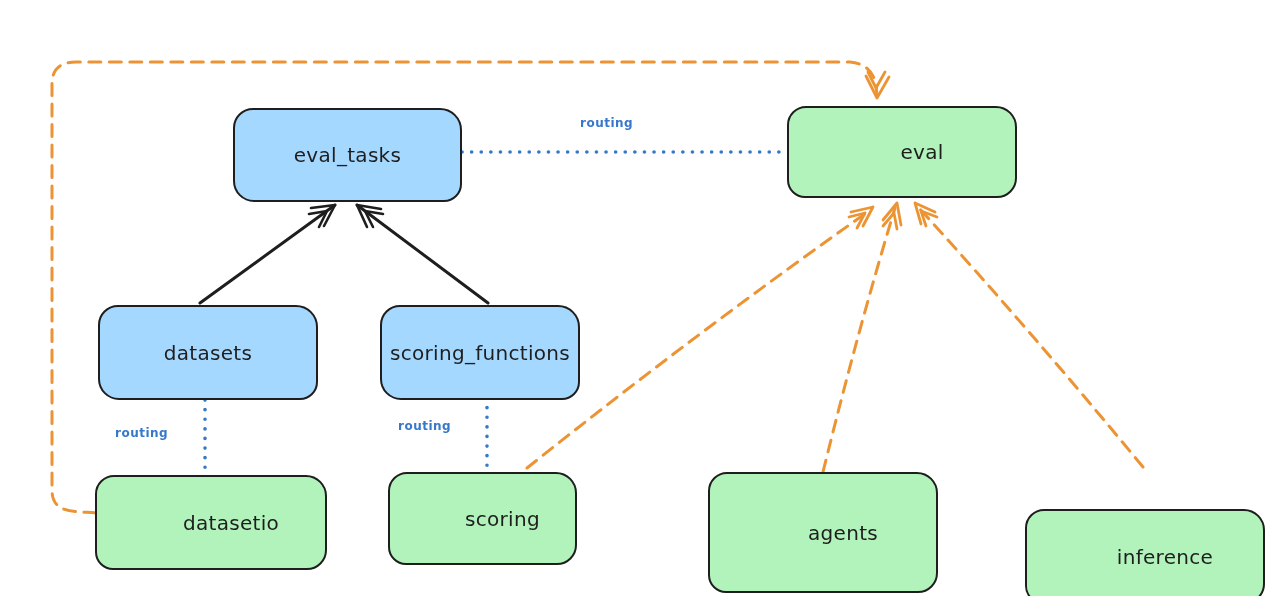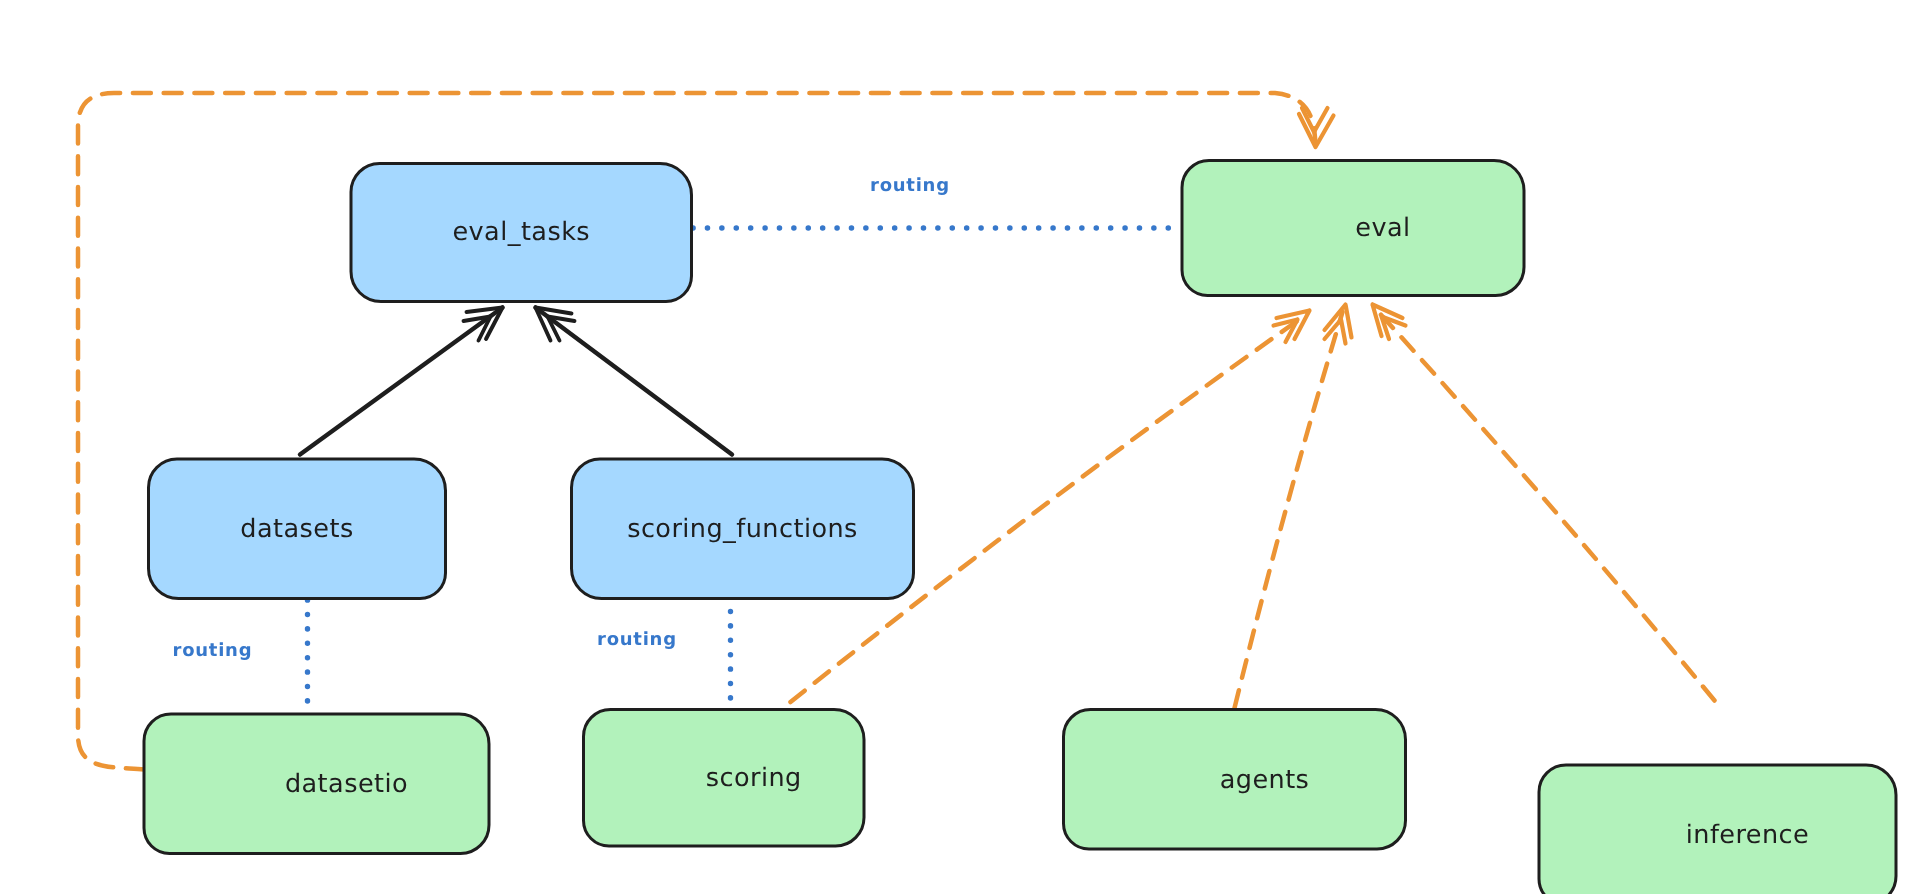--- a/index.html
+++ b/index.html
@@ -19,31 +19,31 @@
   svg.layer{position:absolute;left:0;top:0;width:1280px;height:596px;}
   .e-black{stroke:var(--inheritance-line);stroke-width:3;fill:none;stroke-linecap:round;stroke-linejoin:round;}
   .e-black-head{stroke:var(--inheritance-line);stroke-width:2.6;fill:none;stroke-linecap:round;}
   .e-dot{stroke:var(--routing-line);stroke-width:3.6;fill:none;stroke-linecap:round;stroke-dasharray:0.1 9.5;}
   .e-dash{stroke:var(--dependency-line);stroke-width:3;fill:none;stroke-linecap:round;stroke-dasharray:12 8.5;}
   .e-orange-head{stroke:var(--dependency-line);stroke-width:2.8;fill:none;stroke-linecap:round;}
   .node{
     position:absolute;box-sizing:border-box;
     border:2.5px solid var(--node-border);
     display:flex;align-items:center;justify-content:center;
-    font-size:17px;color:#1e1e1e;letter-spacing:0.3px;
+    font-size:20px;color:#1e1e1e;letter-spacing:0.3px;
   }
   .node.blue{background:var(--registry-fill);border-radius:20px 22px 18px 21px;}
   .node.green{background:var(--api-fill);border-radius:19px 21px 20px 18px;padding-left:40px;}
   .n-eval-tasks{left:233px;top:108px;width:229px;height:94px;}
   .n-eval{left:787px;top:106px;width:230px;height:92px;}
-  .n-datasets{left:98px;top:305px;width:200px;height:95px;}
-  .n-scoring-functions{left:380px;top:305px;width:230px;height:95px;}
+  .n-datasets{left:98px;top:305px;width:220px;height:95px;}
+  .n-scoring-functions{left:380px;top:305px;width:200px;height:95px;}
   .n-datasetio{left:95px;top:475px;width:232px;height:95px;text-align:center;}
   .n-scoring{left:388px;top:472px;width:189px;height:93px;}
-  .n-agents{left:708px;top:472px;width:230px;height:95px;}
+  .n-agents{left:708px;top:472px;width:230px;height:121px;}
   .n-inference{left:1025px;top:489px;width:240px;height:95px;margin-top:20px;}
   .edge-label{
     position:absolute;color:var(--routing-line);
     font-weight:bold;font-size:12px;letter-spacing:0.5px;
     background:var(--background);padding:0 2px;line-height:1.1;
   }
   .l-routing-top{left:578px;top:117px;}
   .l-routing-left{left:113px;top:427px;}
   .l-routing-mid{left:396px;top:420px;}
 </style>

